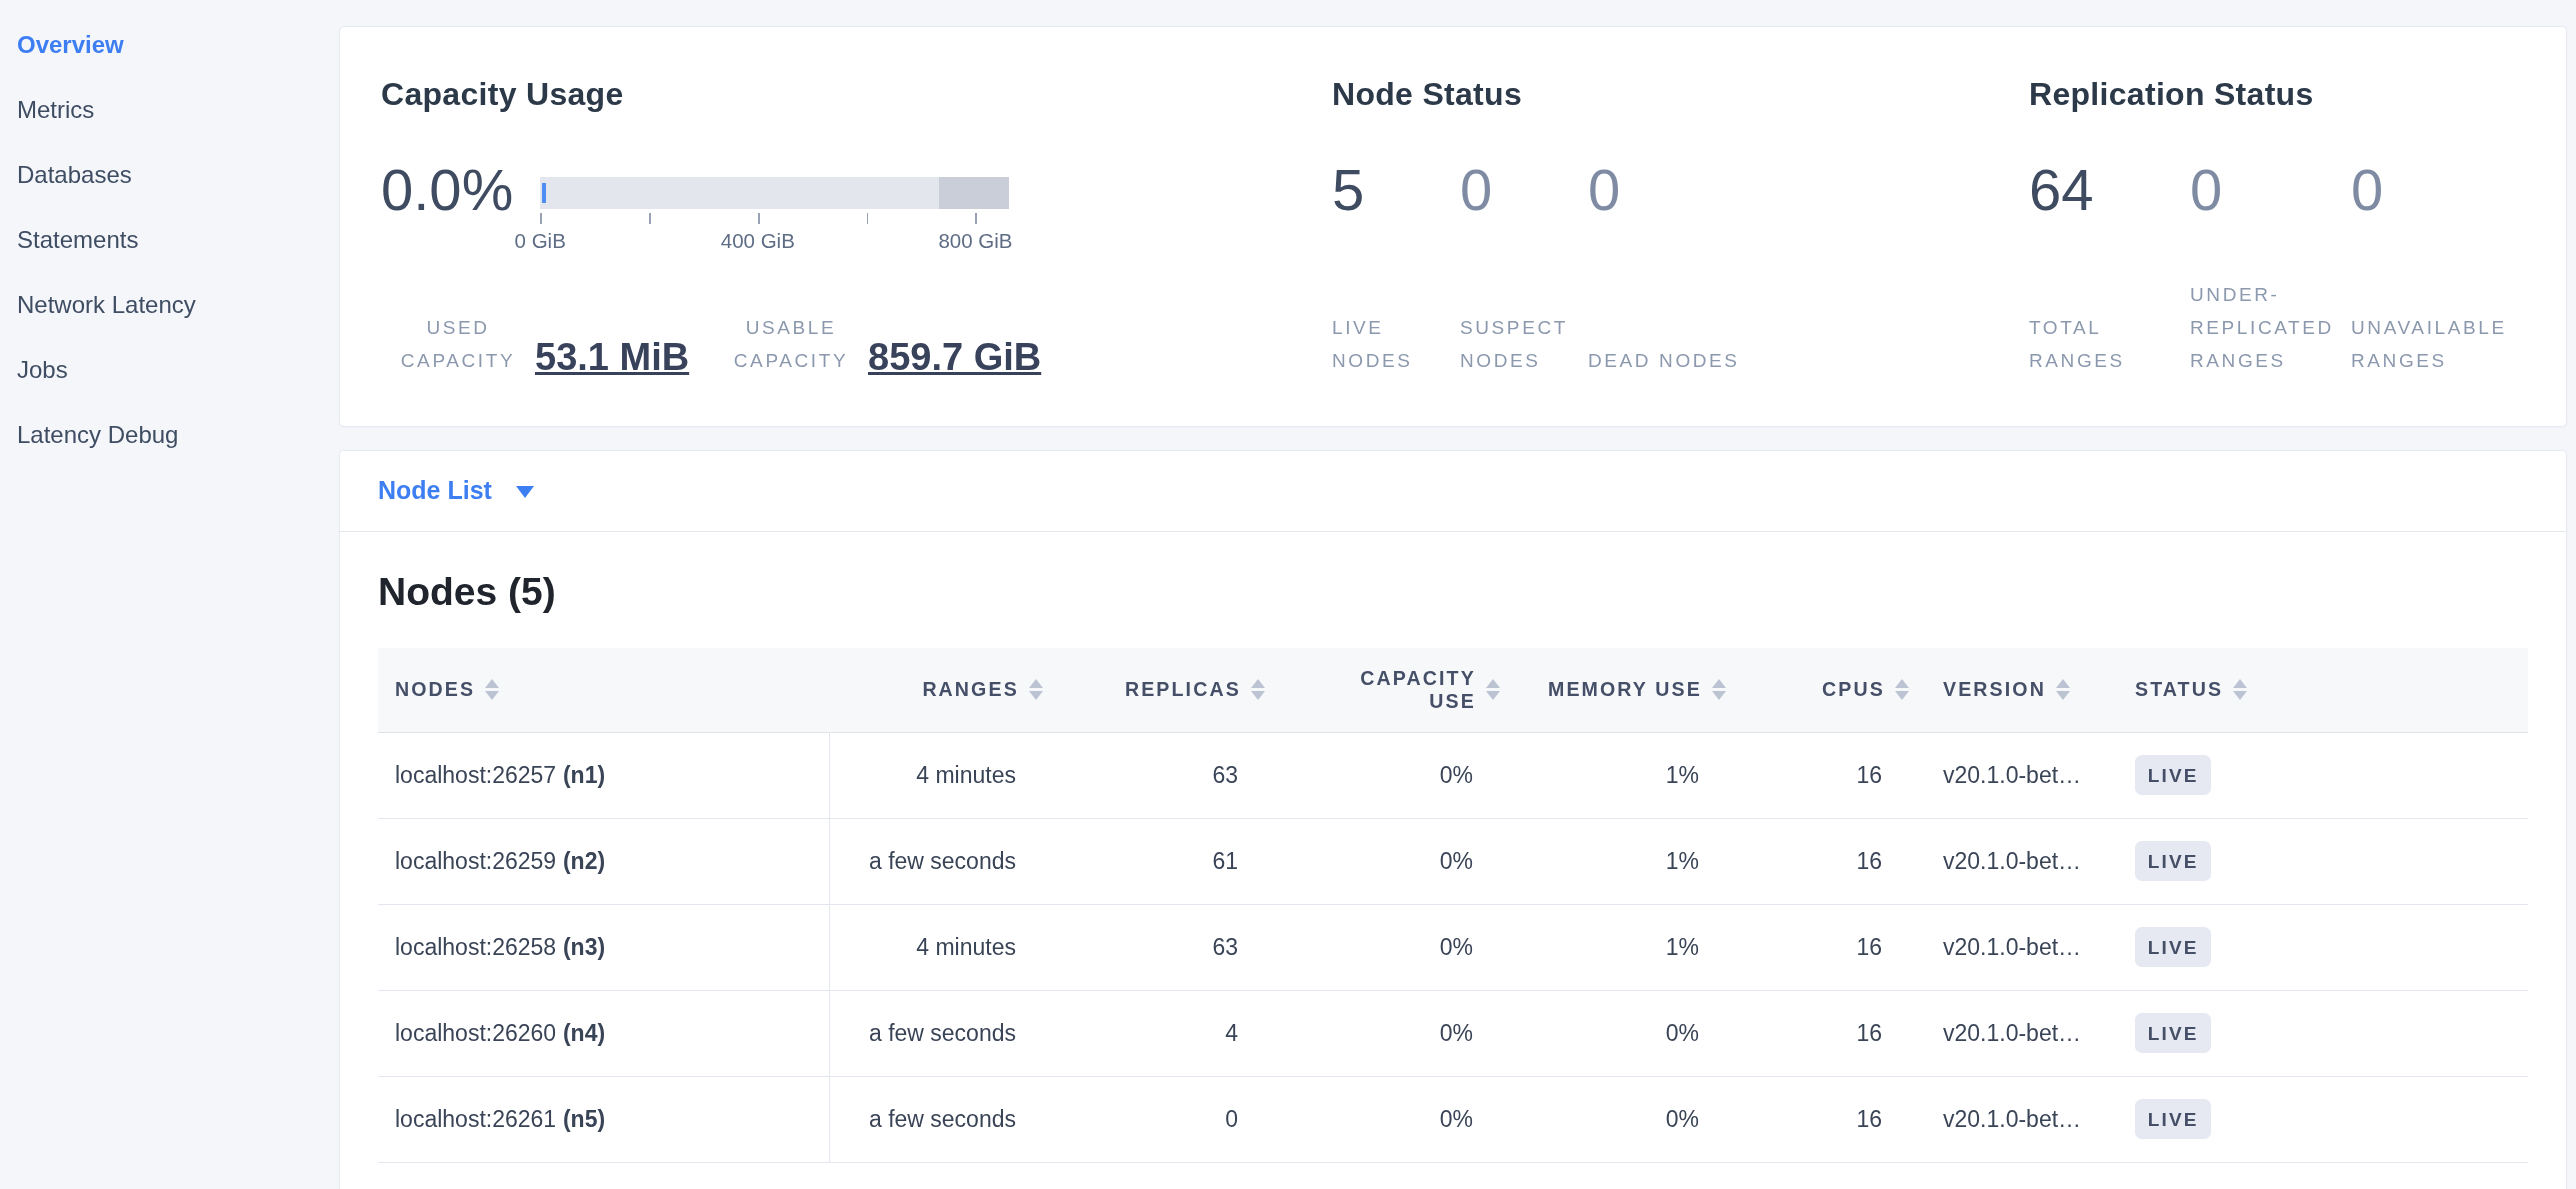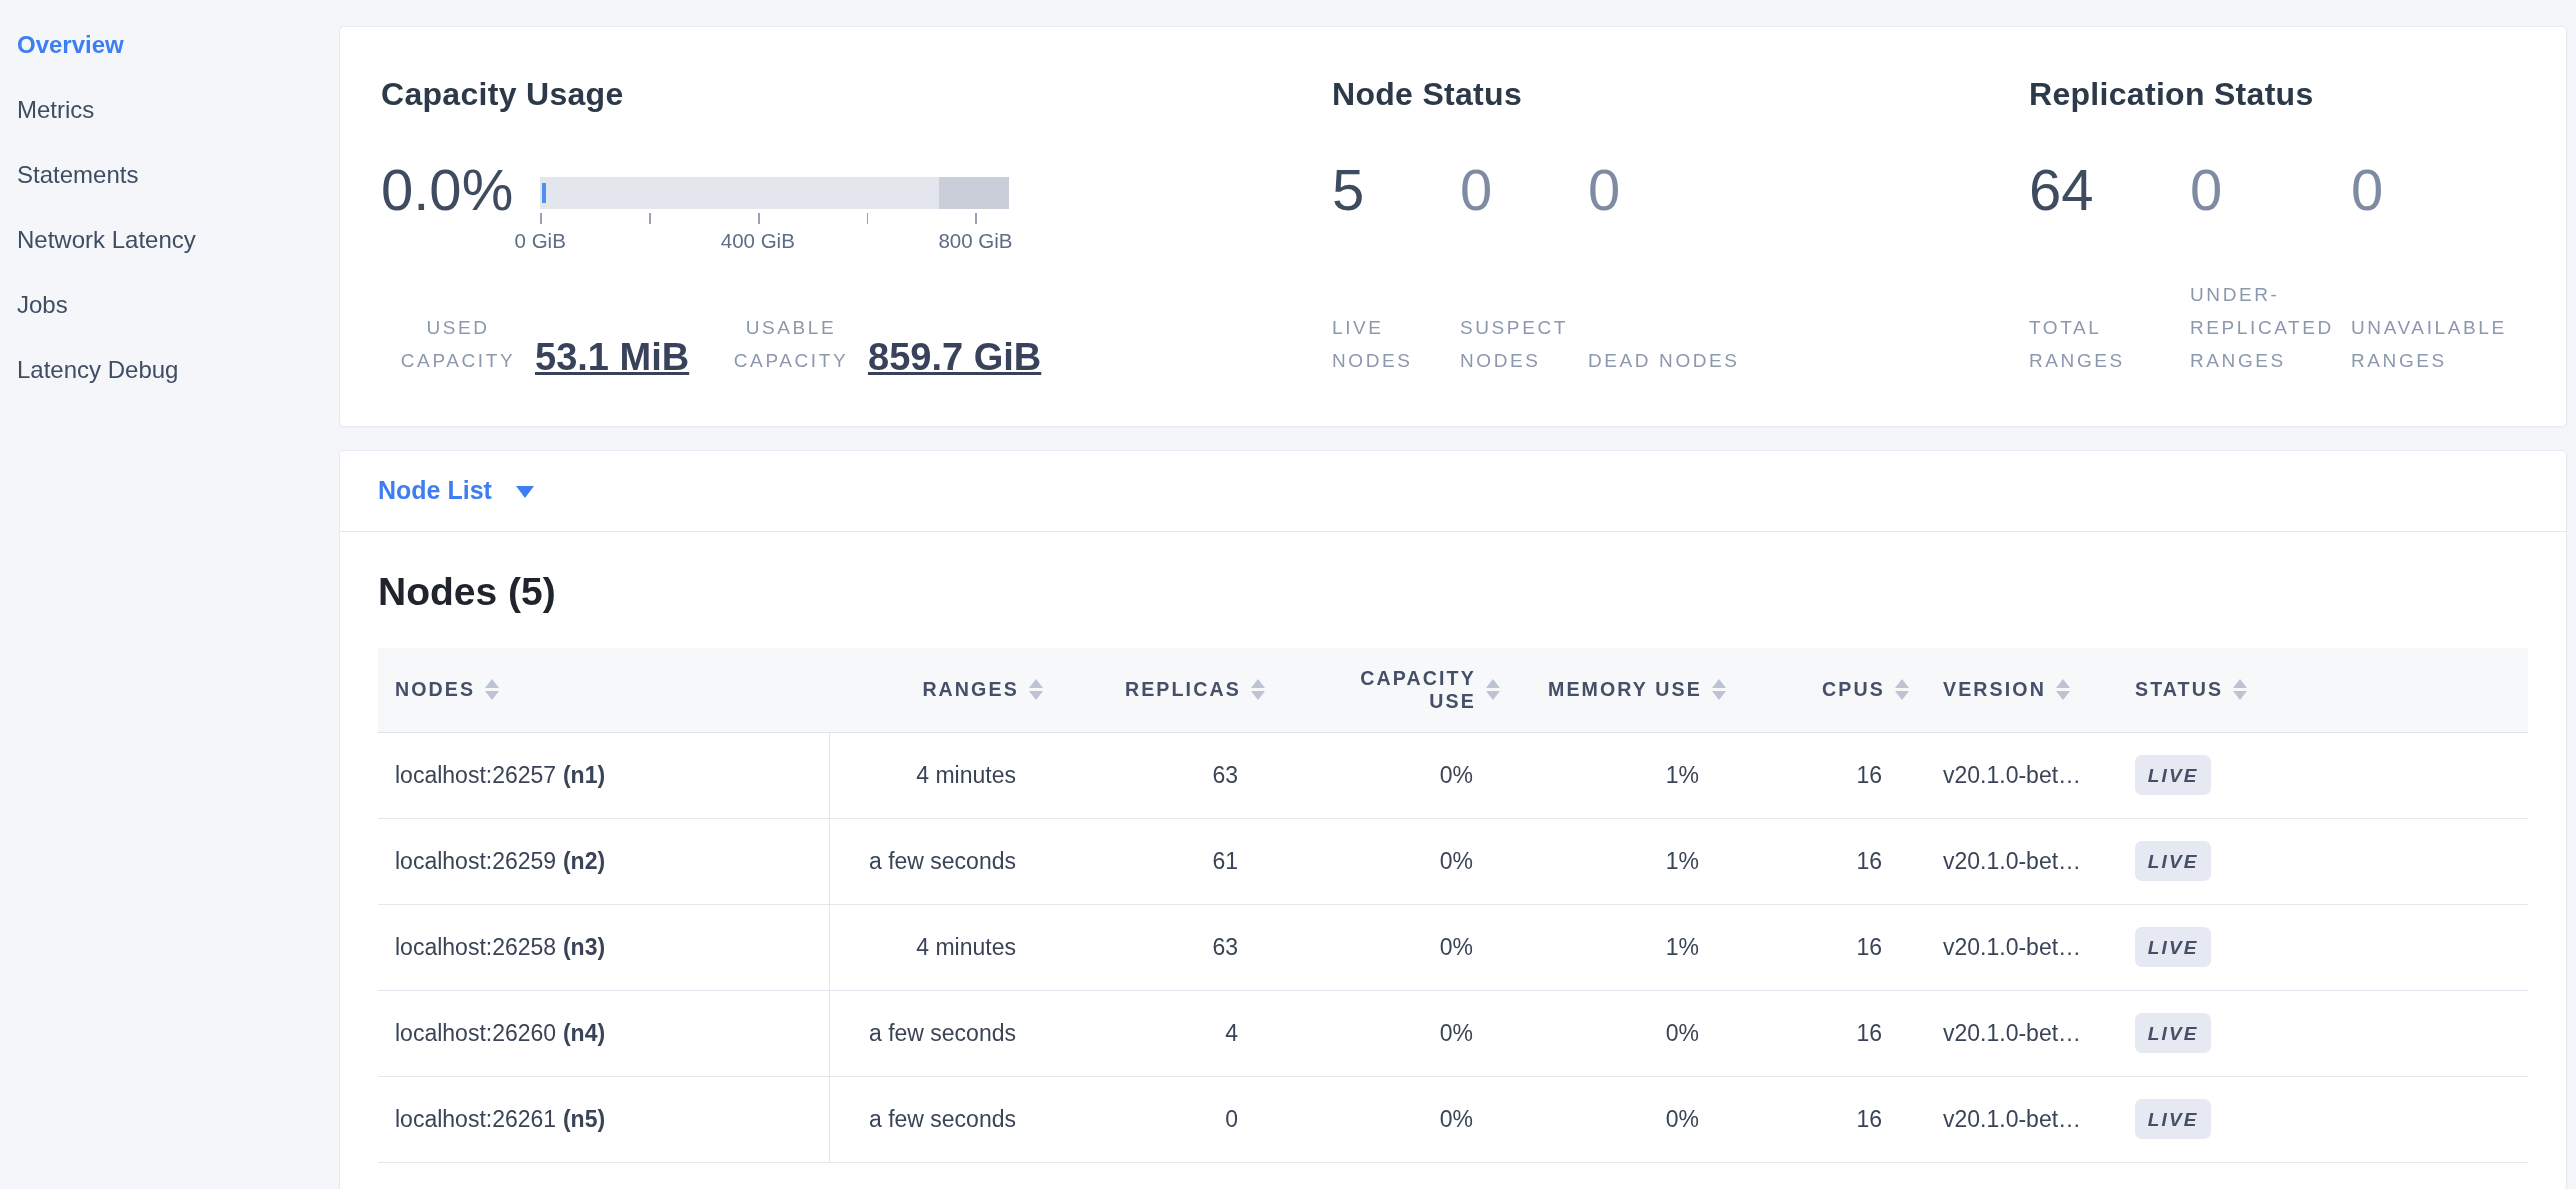--- a/index.html
+++ b/index.html
@@ -76,33 +76,34 @@
   .th.version { padding-left:34px; }
   .th.status { padding-left:17px; }
   .sort-icon { display:flex; flex-direction:column; gap:3.4px; flex:0 0 auto; }
   .sort-icon .up { width:0; height:0; border-left:7.7px solid transparent; border-right:7.7px solid transparent; border-bottom:9.4px solid #bcc3d2; }
   .sort-icon .down { width:0; height:0; border-left:7.7px solid transparent; border-right:7.7px solid transparent; border-top:9.4px solid #bcc3d2; }
   .td { font-size:23px; color:#3a4457; }
   .td.right { text-align:right; padding-right:27px; }
   .td.nodes { align-self:stretch; display:flex; align-items:center; padding-left:17px;
               border-right:0.9px solid #e3e6ee; }
   .td.version { padding-left:34px; white-space:nowrap; }
-  .td.status { padding-left:17px;font-style:italic; }
+  .td.status { padding-left:17px; }
   .node-id { font-weight:bold; margin-left:6.8px; }
   .badge { display:inline-block; background:#e6e9f2; color:#454f68; font-size:19px; font-weight:bold;
            letter-spacing:2.1px; padding:10.2px 12.8px; border-radius:6.8px; line-height:1; }
 </style>
 </head>
 <body>
 
 <div class="app">
 
   <nav class="sidebar">
     <div class="side-item active">Overview</div>
     <div class="side-item">Metrics</div>
+    <div class="side-item">Databases</div>
     <div class="side-item">Statements</div>
     <div class="side-item">Network Latency</div>
     <div class="side-item">Jobs</div>
     <div class="side-item">Latency Debug</div>
   </nav>
 
   <div class="main">
 
     <section class="card summary">
 

